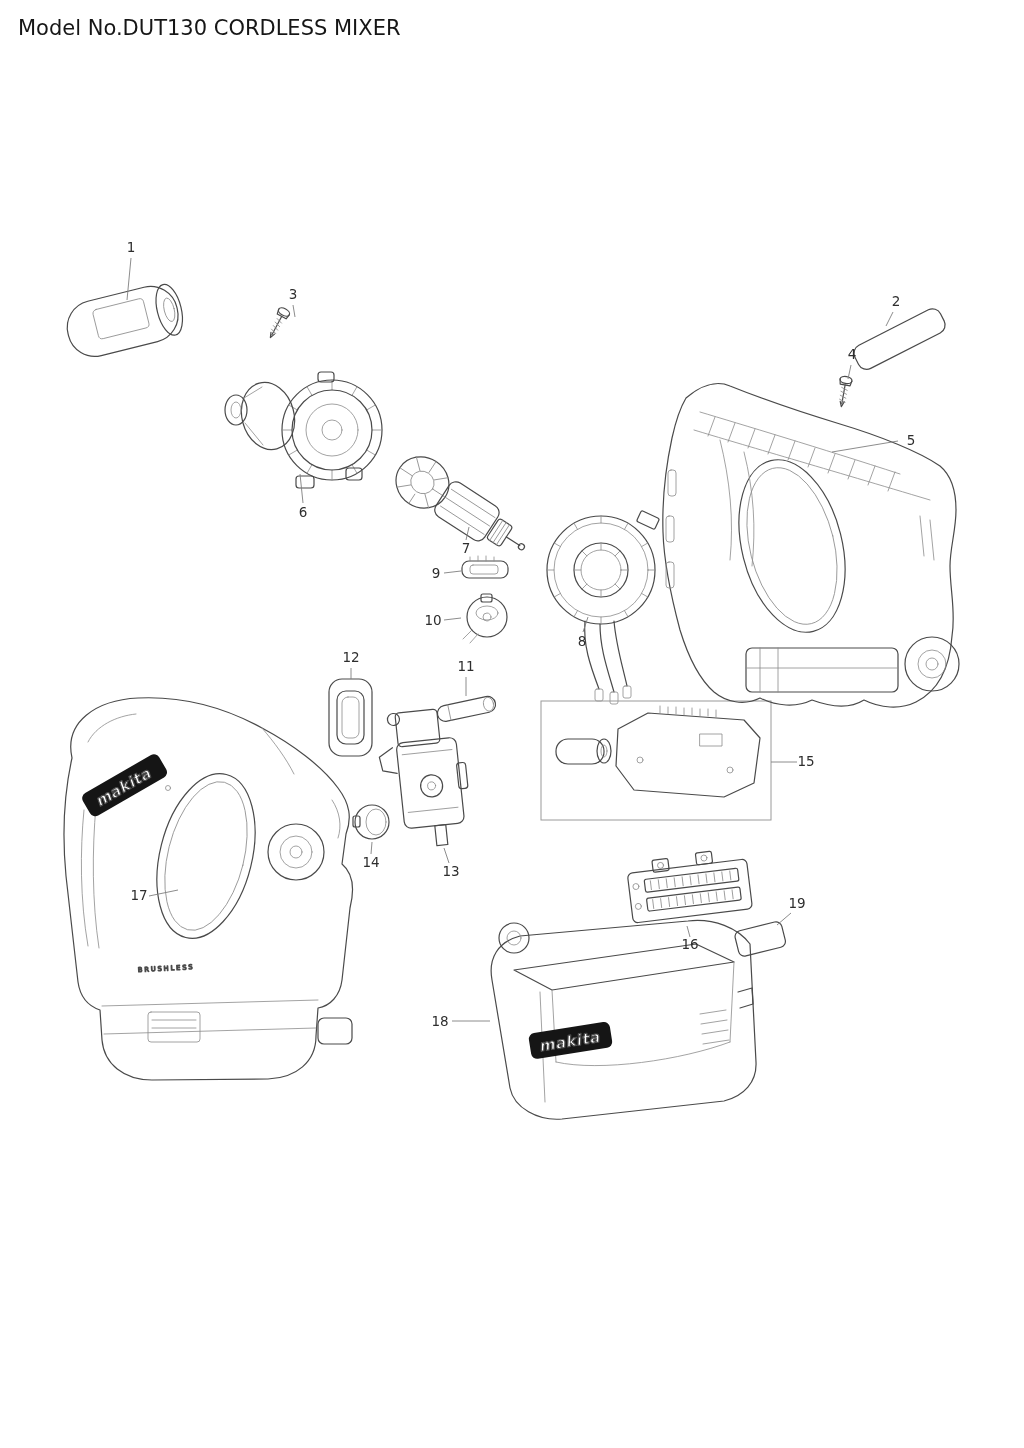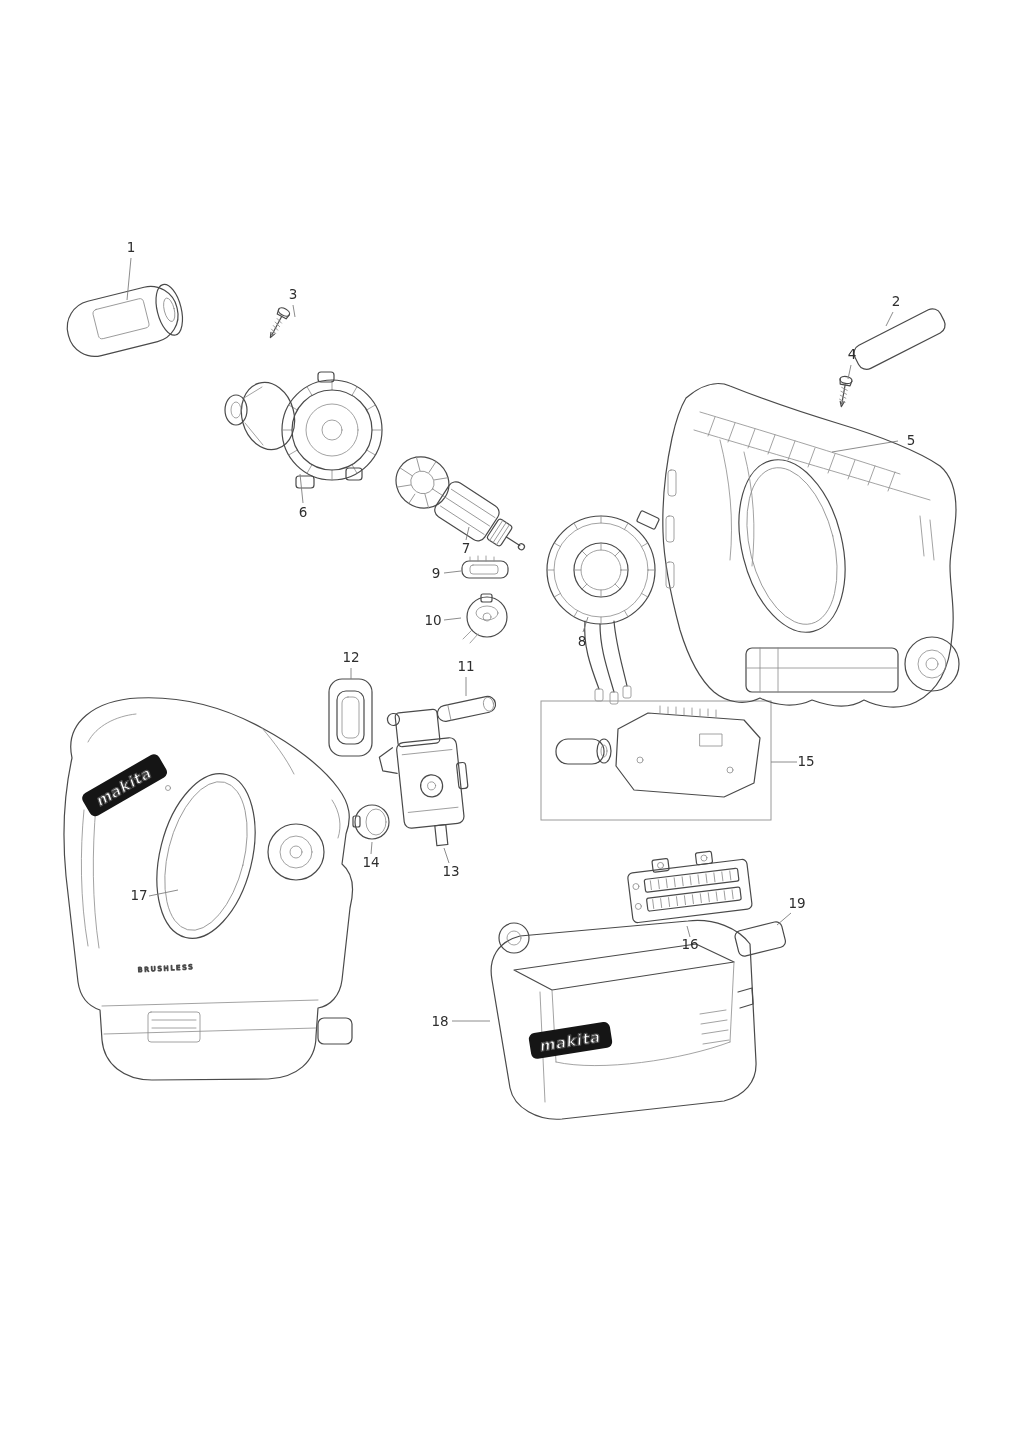--- a/index.html
+++ b/index.html
@@ -14,20 +14,21 @@
   .lbl { fill:#2e2e2e; font-size:13.5px; font-family:"DejaVu Sans", sans-serif; }
   .logo-bg { fill:#151515; stroke:none; }
   .logo-text { fill:#ffffff; font-size:15px; font-weight:bold; font-style:italic;
                font-family:"DejaVu Sans", sans-serif; letter-spacing:0.5px; }
   .marking { fill:#a8a8a8; font-size:6.5px; letter-spacing:2px; font-family:"DejaVu Sans", sans-serif; }
 </style>
 </head>
 <body>
 
 <div class="page">
+  <div class="title">Model No.DUT130 CORDLESS MIXER</div>
 
   <svg class="diagram" width="1024" height="1448" viewBox="0 0 1024 1448">
 
     <g class="part" transform="rotate(-14 128 318)">
       <rect x="66" y="292" width="112" height="56" rx="27"></rect>
       <ellipse cx="170" cy="320" rx="12" ry="26"></ellipse>
       <ellipse class="fine" cx="170" cy="320" rx="5" ry="12"></ellipse>
       <rect class="fine" x="95" y="302" width="52" height="30" rx="4"></rect>
     </g>
 

